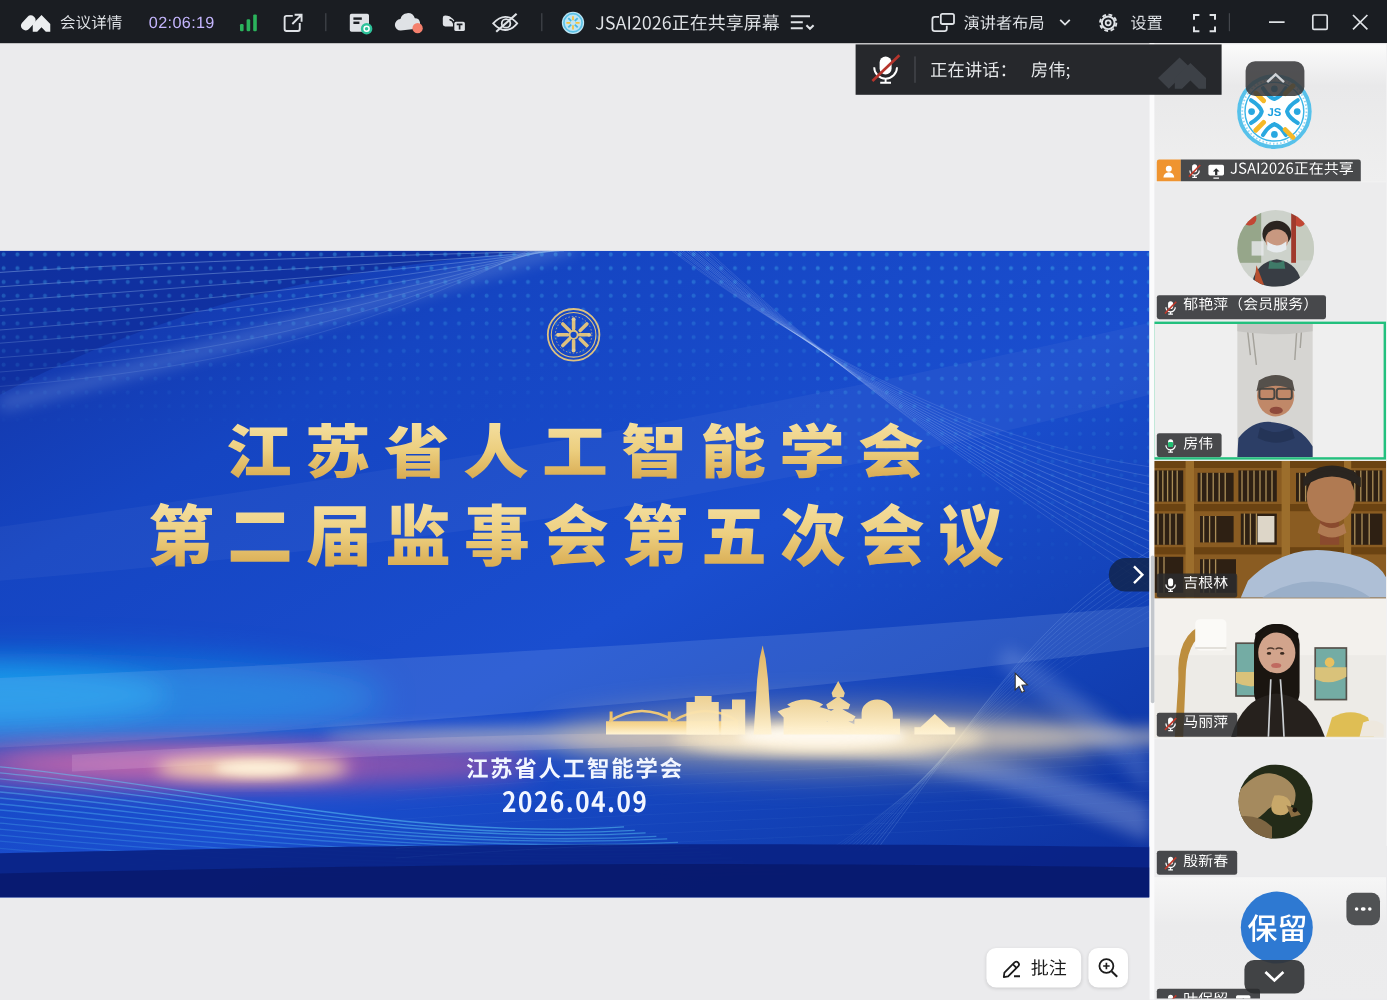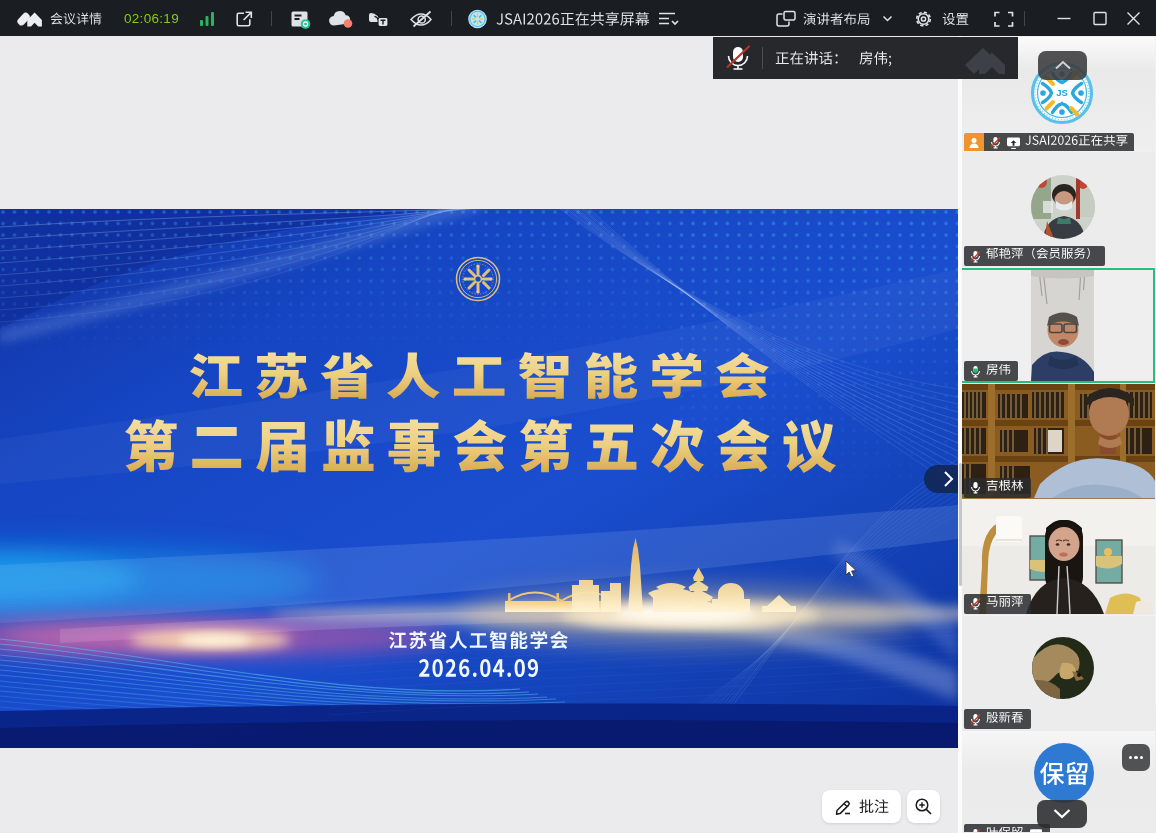--- a/index.html
+++ b/index.html
@@ -80,21 +80,21 @@
       <g stroke="#dfe2e6" stroke-width="1.7" fill="none">
         <path d="M995 16.5 v-4 h4.5 M1008 12.5 h4.5 v4 M1012.5 22 v4 h-4.5 M999.5 26 h-4.5 v-4"></path>
       </g>
       <rect x="1024" y="11" width="1" height="15" fill="#43464c"></rect>
       <g stroke="#dfe2e6" stroke-width="1.4" fill="none">
         <path d="M1057.5 18.5 h13"></path>
         <rect x="1094" y="12.5" width="12" height="12" rx="1"></rect>
         <path d="M1127.5 12.5 l12 12 M1139.5 12.5 l-12 12"></path>
       </g>
     </svg>
-    <div style="position:absolute;left:124px;top:11px;color:#84cc16;font-size:13.5px;letter-spacing:.3px">02:06:19</div>
+    <div style="position:absolute;left:124px;top:11px;color:#c4b5fd;font-size:13.5px;letter-spacing:.3px">02:06:19</div>
   </div>
 <svg class="abs" style="left:0;top:209px" width="958" height="539" viewBox="0 0 958 539">
     <defs>
 <linearGradient id="bg" x1="0" y1="0" x2="1" y2="1">
  <stop offset="0" stop-color="#1332a2"></stop>
         <stop offset="0.25" stop-color="#1545c2"></stop>
  <stop offset="0.55" stop-color="#1a4ecf"></stop>
         <stop offset="0.8" stop-color="#1240b4"></stop>
         <stop offset="1" stop-color="#0c2f9c"></stop>
 </linearGradient>

